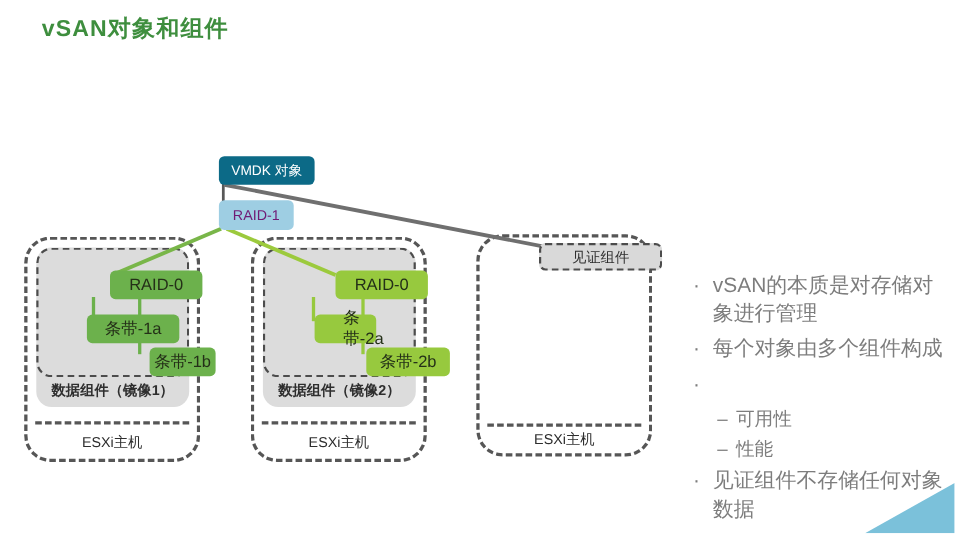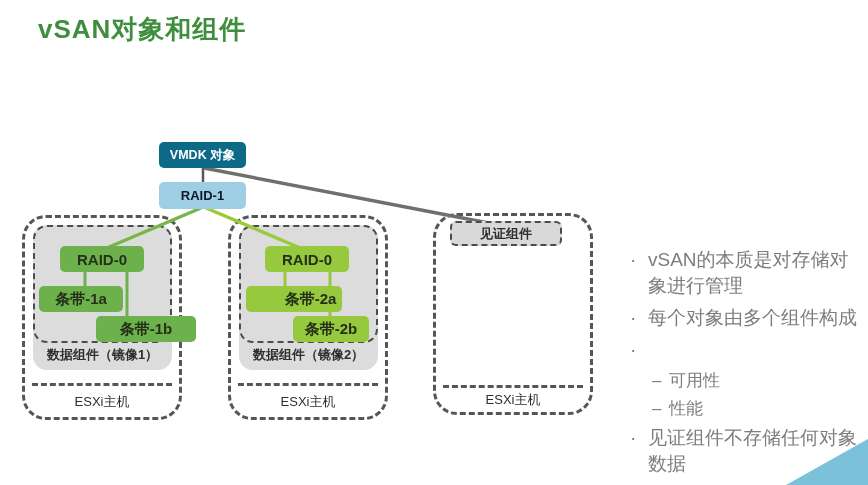--- a/index.html
+++ b/index.html
@@ -2,52 +2,52 @@
 <html><head>
 <meta charset="utf-8">
 <style>
   html,body { margin:0; padding:0; background:#ffffff; }
   .slide {
     position:relative; width:868px; height:485px; background:#ffffff;
     font-family:"Liberation Sans","DejaVu Sans",sans-serif; overflow:hidden;
   }
   .title {
     position:absolute; left:38px; top:12px;
-    font-size:26px; font-weight:bold; color:#3e8e3e; letter-spacing:1px;
+    font-size:21px; font-weight:bold; color:#3e8e3e; letter-spacing:1px;
   }
   
   .host { position:absolute; border:3px dashed #565656; border-radius:24px; box-sizing:border-box; z-index:1; }
   .host1 { left:22px;  top:215px; width:160px; height:205px; }
   .host2 { left:228px; top:215px; width:160px; height:205px; }
   .host3 { left:433px; top:213px; width:160px; height:202px; }
   .host-divider { position:absolute; left:7px; right:7px; border-top:3px dashed #565656; }
   .hd12 { top:165px; } .hd3 { top:169px; }
   .host-label { position:absolute; left:0; right:0; top:175px; text-align:center;
     font-size:13px; color:#2e2e2e; }
   
   .mirror { position:absolute; background:#dcdcdc; border-radius:14px; z-index:1; }
   .mirror1 { left:33px;  top:225px; width:139px; height:145px; }
   .mirror2 { left:239px; top:225px; width:139px; height:145px; }
   .mirror-dashed { position:absolute; left:0; top:0; right:0; height:118px;
     border:2px dashed #4c4c4c; border-radius:14px; box-sizing:border-box; }
   .mirror-label { position:absolute; left:0; right:0; bottom:6px; text-align:center;
     font-size:13px; font-weight:bold; color:#2e2e2e; }
   
   .node { position:absolute; z-index:3; display:flex; align-items:center; justify-content:center;
-    font-weight:bold; border-radius:5px; box-sizing:border-box; }
+    font-weight:normal; border-radius:5px; box-sizing:border-box;margin-left:40px; }
   .vmdk  { left:159px; top:142px; width:87px; height:26px; background:#0c6a87; color:#ffffff; font-size:12.5px; }
-  .raid1 { left:159px; top:182px; width:87px; height:27px; background:#9ecee3; color:#0f172a; font-size:13px; }
+  .raid1 { left:159px; top:182px; width:68px; height:27px; background:#9ecee3; color:#701a75; font-size:13px; }
   .gbox  { font-size:15px; color:#243018; }
   .green1 { background:#6cb14c; }
   .green2 { background:#97c93e; }
   .raid0-1 { left:60px;  top:246px; width:84px; height:26px; }
   .s1a     { left:39px;  top:286px; width:84px; height:26px; }
-  .s1b     { left:96px;  top:316px; width:100px; height:26px; }
+  .s1b     { left:96px;  top:316px; width:60px; height:26px; }
   .raid0-2 { left:265px; top:246px; width:84px; height:26px; }
-  .s2a     { left:246px; top:286px; width:96px; height:26px;padding-left:33px; }
+  .s2a     { left:246px; top:286px; width:56px; height:26px;padding-left:33px; }
   .s2b     { left:293px; top:316px; width:76px; height:26px; }
   .witness { left:450px; top:221px; width:112px; height:25px; background:#d9d9d9;
     border:2px dashed #4c4c4c; border-radius:6px; font-size:13px; color:#2e2e2e; }
   
   .connectors { position:absolute; left:0; top:0; z-index:2; pointer-events:none; }
   
   .bullets { position:absolute; left:630px; top:247px; width:230px; }
   .bullet { display:flex; color:#7d7d7d; font-size:19px; line-height:26px; margin-bottom:6px; }
   .bullet .marker { flex:none; width:18px; }
   .bullet.sub { margin-left:22px; font-size:17px; line-height:24px; margin-bottom:4px; }

